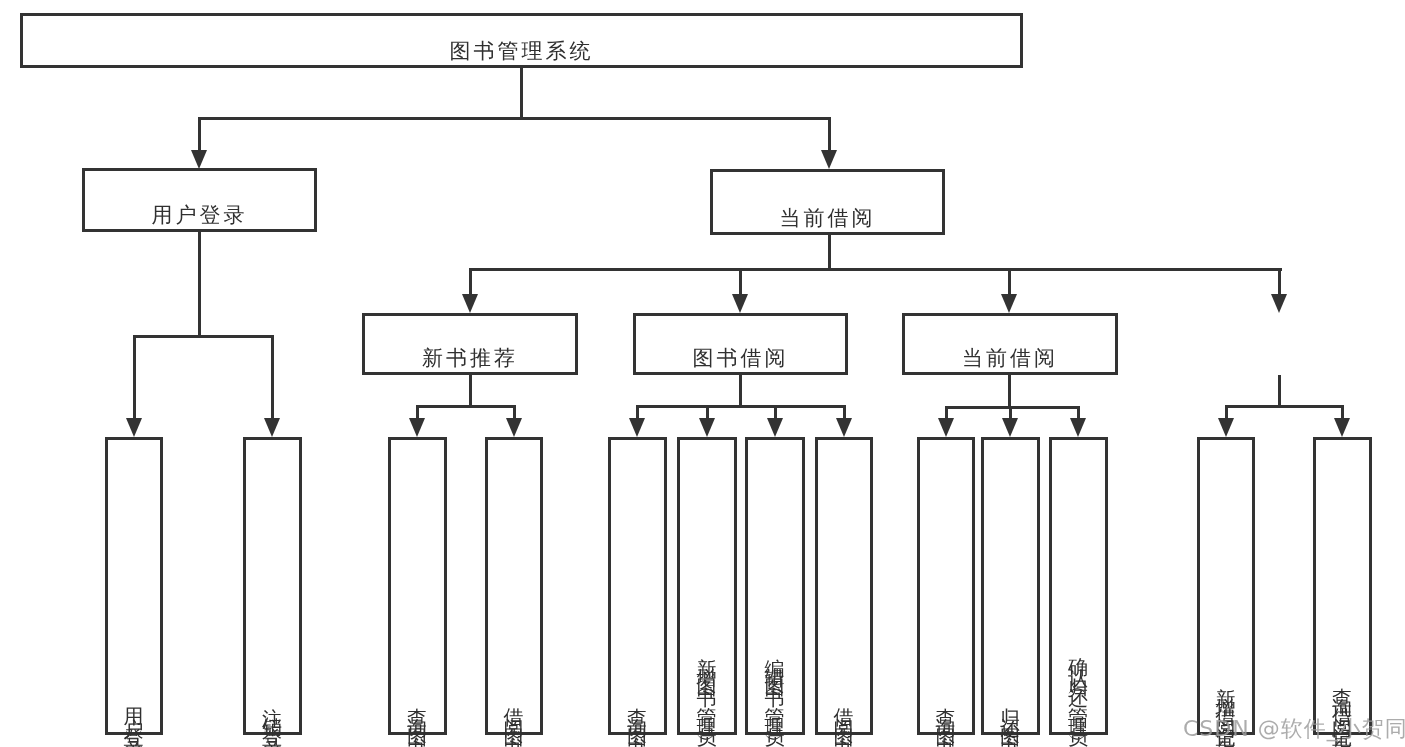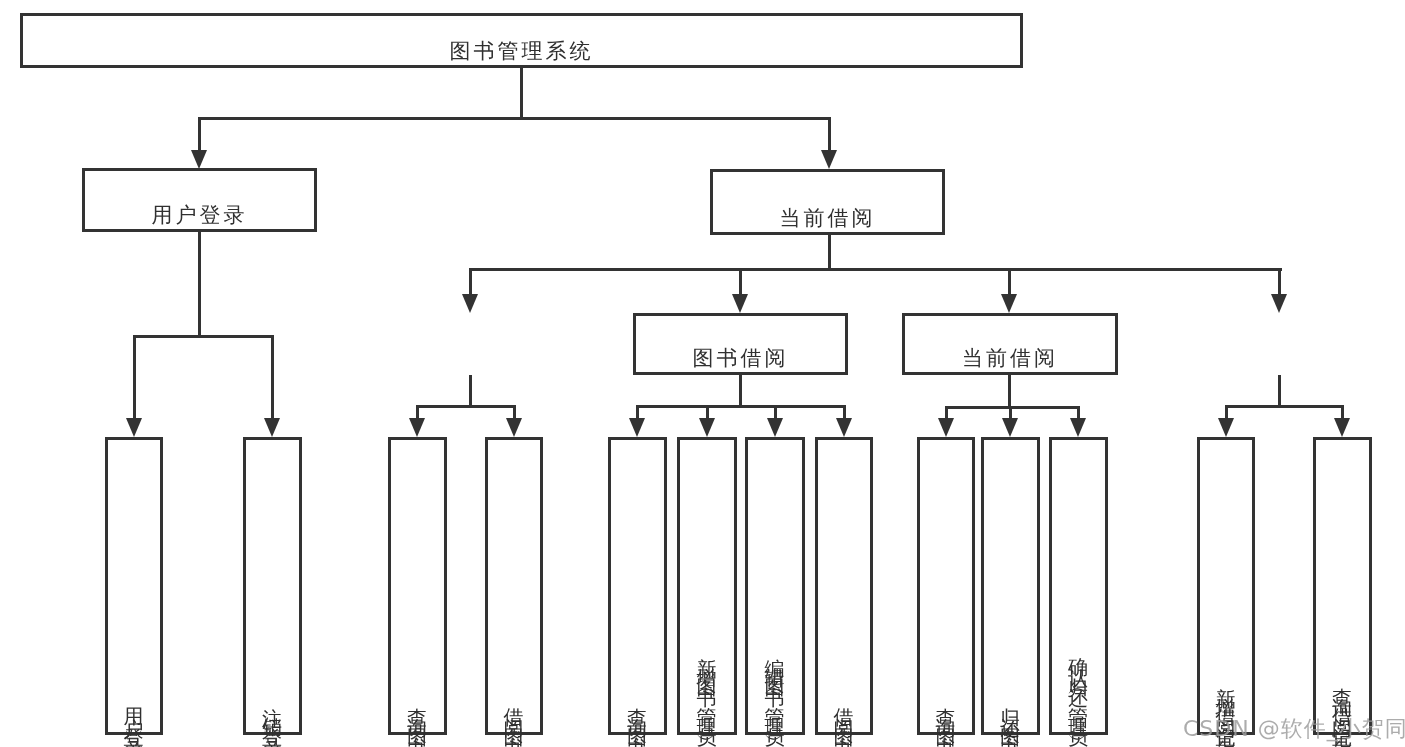--- a/index.html
+++ b/index.html
@@ -71,20 +71,23 @@
   </div>
 
   <div class="box" style="left:82px; top:168px; width:235px; height:64px;">
     <span class="hlabel">用户登录</span>
   </div>
 
   <div class="box" style="left:710px; top:169px; width:235px; height:66px;">
     <span class="hlabel">当前借阅</span>
   </div>
 
+  <div class="box" style="left:362px; top:313px; width:216px; height:62px;">
+    <span class="hlabel">新书推荐</span>
+  </div>
 
   <div class="box" style="left:902px; top:313px; width:216px; height:62px;">
     <span class="hlabel">当前借阅</span>
   </div>
 
   <div class="box" style="left:633px; top:313px; width:215px; height:62px;">
     <span class="hlabel">图书借阅</span>
   </div>
 
 

